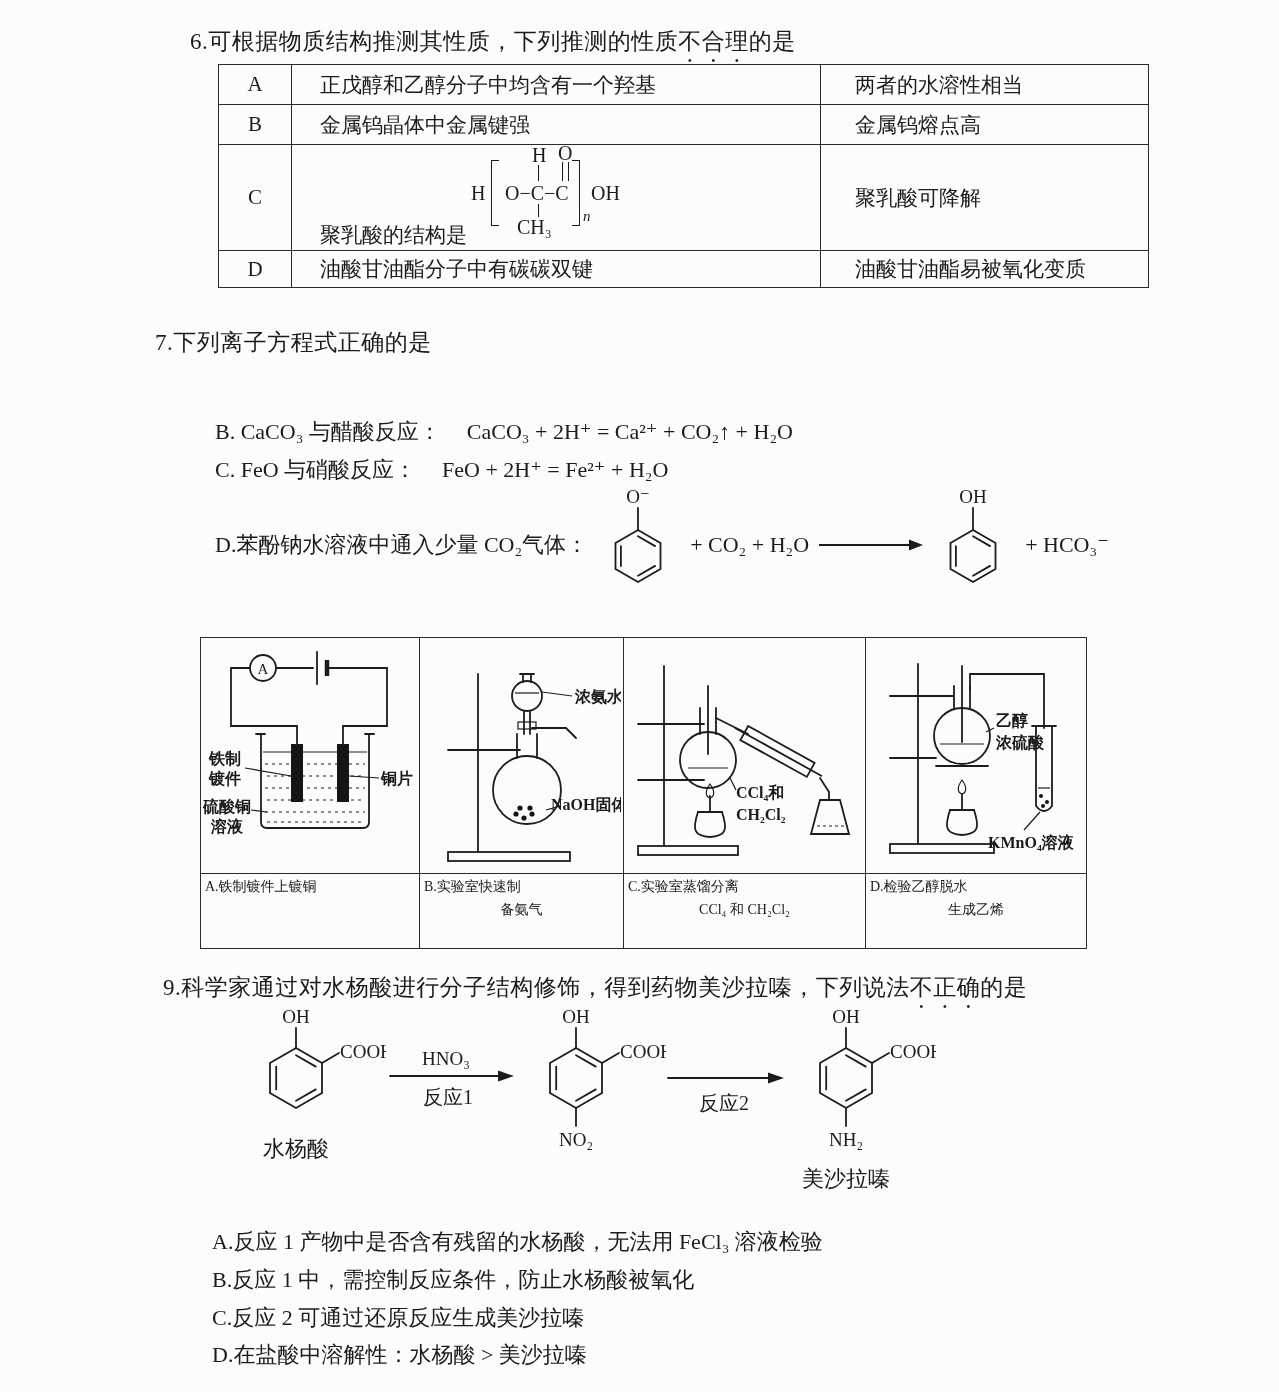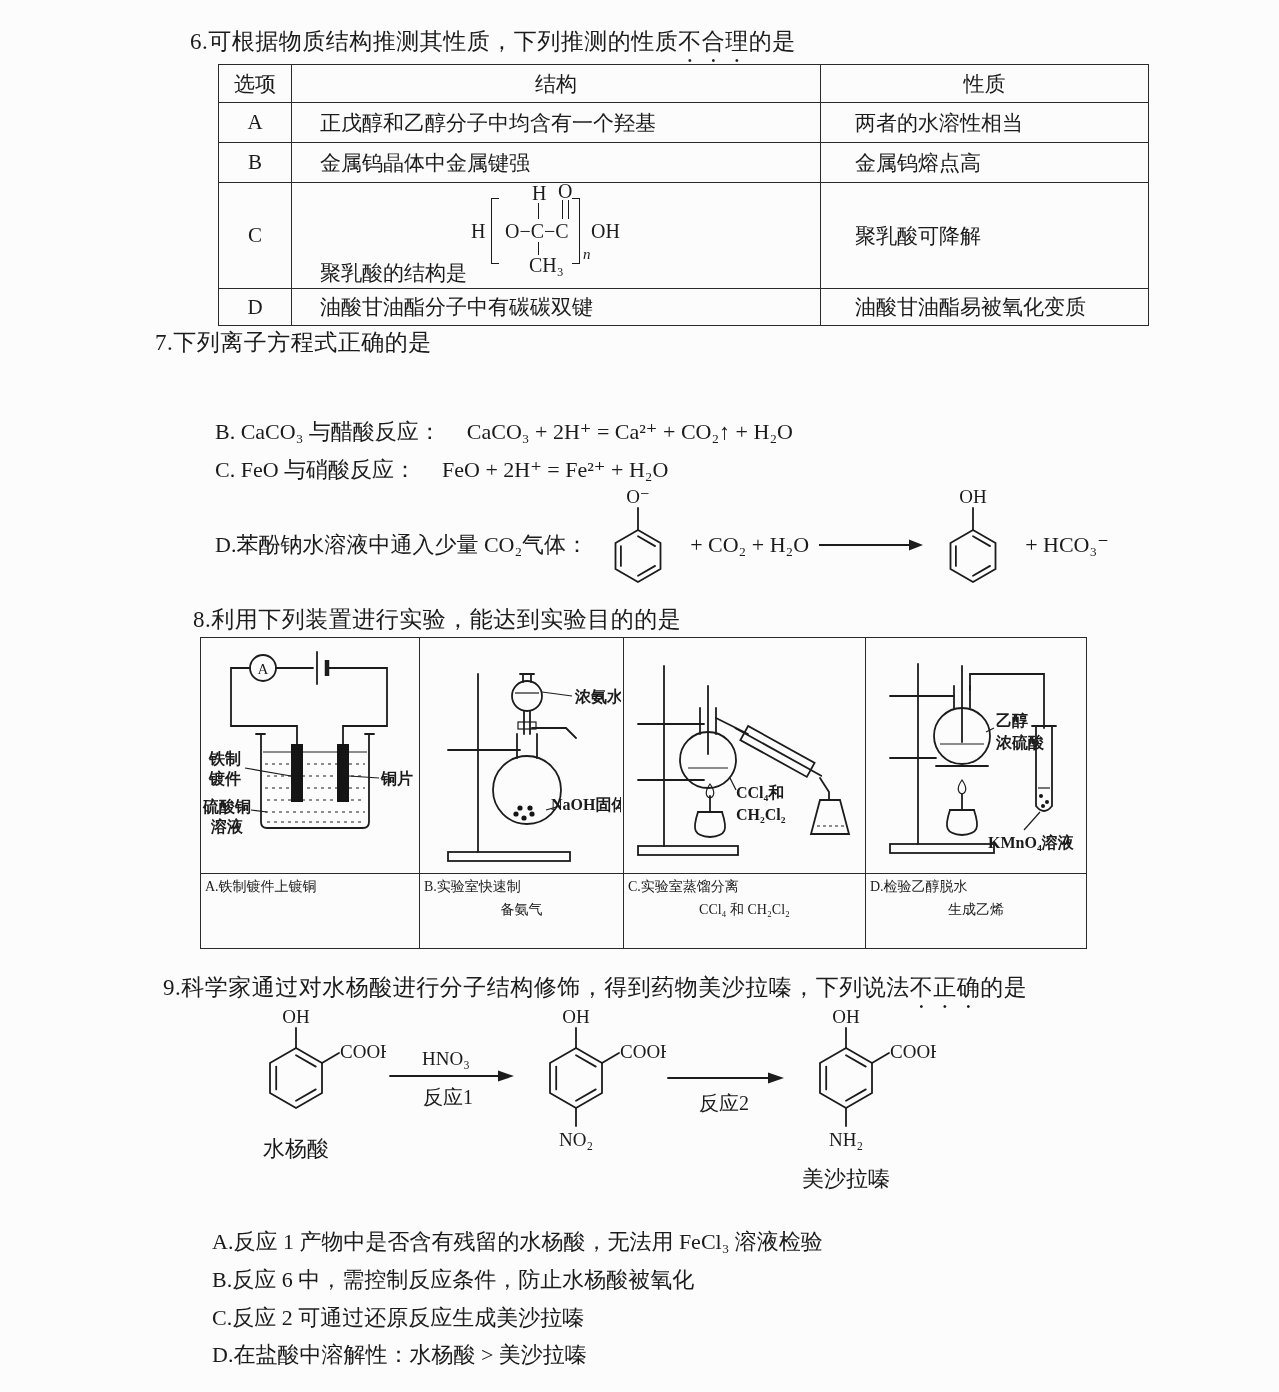--- a/index.html
+++ b/index.html
@@ -49,25 +49,20 @@
 <body>
 
 <div class="page">
 
   <div class="abs title" style="left:190px;top:26px;">
     <span>6.可根据物质结构推测其性质，下列推测的性质</span><span class="emph">不合理</span><span>的是</span>
   </div>
 
   <table id="q6-table" class="abs" style="left:218px;top:64px;">
     <tbody>
-        <tr class="hdr">
-      <td class="opt">选项</td>
-      <td>结构</td>
-      <td>性质</td>
-    </tr>
     <tr class="r40">
       <td class="opt">A</td>
       <td class="struct">正戊醇和乙醇分子中均含有一个羟基</td>
       <td class="prop">两者的水溶性相当</td>
     </tr>
     <tr class="r40">
       <td class="opt">B</td>
       <td class="struct">金属钨晶体中金属键强</td>
       <td class="prop">金属钨熔点高</td>
     </tr>
@@ -76,21 +71,21 @@
       <td class="struct">
         <span>聚乳酸的结构是</span><span class="fbox">
           <span style="left:0;top:36px;">H</span>
           <span class="brkl" style="left:20px;"></span>
           <span style="left:34px;top:36px;">O−C−C</span>
           <span style="left:61px;top:-2px;">H</span>
           <span class="vl" style="left:67px;top:19px;height:16px;"></span>
           <span style="left:87px;top:-4px;">O</span>
           <span class="dl" style="left:91px;top:16px;height:19px;"></span>
           <span class="vl" style="left:67px;top:58px;height:13px;"></span>
-          <span style="left:58px;top:70px;">CH₃</span>
+          <span style="left:46px;top:70px;">CH₃</span>
           <span class="brkr" style="left:101px;"></span>
           <span class="subn" style="left:112px;top:62px;">n</span>
           <span style="left:120px;top:36px;">OH</span>
         </span>
       </td>
       <td class="prop">聚乳酸可降解</td>
     </tr>
     <tr style="height:37px;">
       <td class="opt">D</td>
       <td class="struct">油酸甘油酯分子中有碳碳双键</td>
@@ -127,21 +122,20 @@
       <text x="40" y="17" text-anchor="middle" class="chem">OH</text>
       <line class="sk" x1="40" y1="22" x2="40" y2="44"></line>
       <polygon class="sk" points="40,44 62.5,57 62.5,83 40,96 17.5,83 17.5,57"></polygon>
       <line class="sk" x1="22.9" y1="60.1" x2="22.9" y2="79.9"></line>
       <line class="sk" x1="40" y1="50.2" x2="57.1" y2="60.1"></line>
       <line class="sk" x1="57.1" y1="79.9" x2="40" y2="89.8"></line>
     </svg>
     <span>+ HCO₃⁻</span>
   </div>
 
-  <div class="abs title" style="left:193px;top:604px;">8.利用下列装置进行实验，能达到实验目的的是</div>
 
   <table id="q8-table" class="abs" style="left:200px;top:637px;">
     <tbody>
         <tr>
 
       <td style="width:218px;height:235px;">
         <svg width="216" height="233" viewBox="0 0 216 233">
           <circle class="sk" cx="62" cy="30" r="13"></circle>
           <text x="62" y="36" text-anchor="middle" font-size="15">A</text>
           <path class="sk" d="M49,30 H30 V88 H96 V112"></path>
@@ -341,17 +335,17 @@
       <line class="sk" x1="79.8" y1="83.4" x2="60" y2="94.8"></line>
       <line class="sk" x1="86" y1="57" x2="103" y2="47"></line>
       <text x="104" y="52" class="chem">COOH</text>
       <line class="sk" x1="60" y1="102" x2="60" y2="120"></line>
       <text x="60" y="140" text-anchor="middle" class="chem">NH₂</text>
       <text x="60" y="180" text-anchor="middle" class="nm">美沙拉嗪</text>
     </svg>
   </div>
 
   <div class="abs optline" style="left:212px;top:1227px;">A.反应 1 产物中是否含有残留的水杨酸，无法用 FeCl₃ 溶液检验</div>
-  <div class="abs optline" style="left:212px;top:1265px;">B.反应 6 中，需控制反应条件，防止水杨酸被氧化</div>
+  <div class="abs optline" style="left:212px;top:1265px;">B.反应 1 中，需控制反应条件，防止水杨酸被氧化</div>
   <div class="abs optline" style="left:212px;top:1303px;">C.反应 2 可通过还原反应生成美沙拉嗪</div>
   <div class="abs optline" style="left:212px;top:1340px;">D.在盐酸中溶解性：水杨酸 &gt; 美沙拉嗪</div>
 
 </div>
 
 </body></html>

